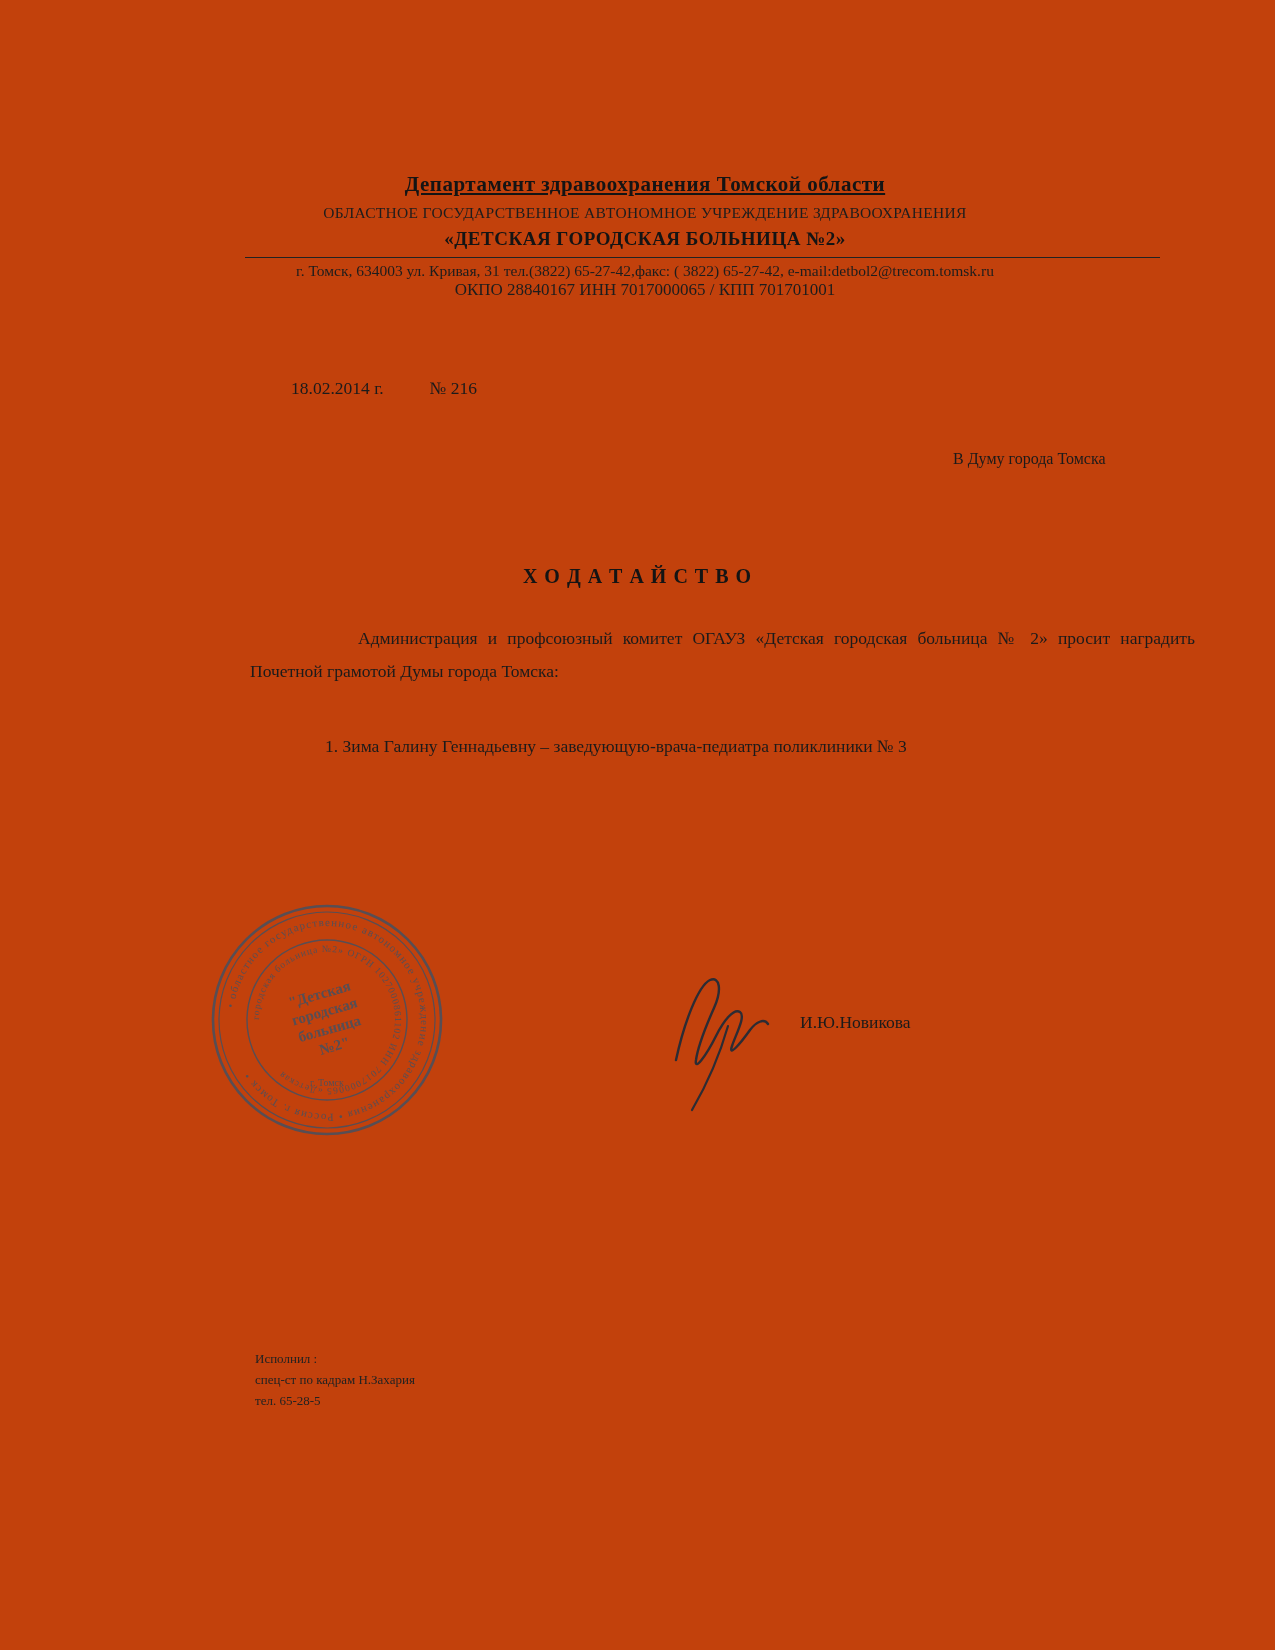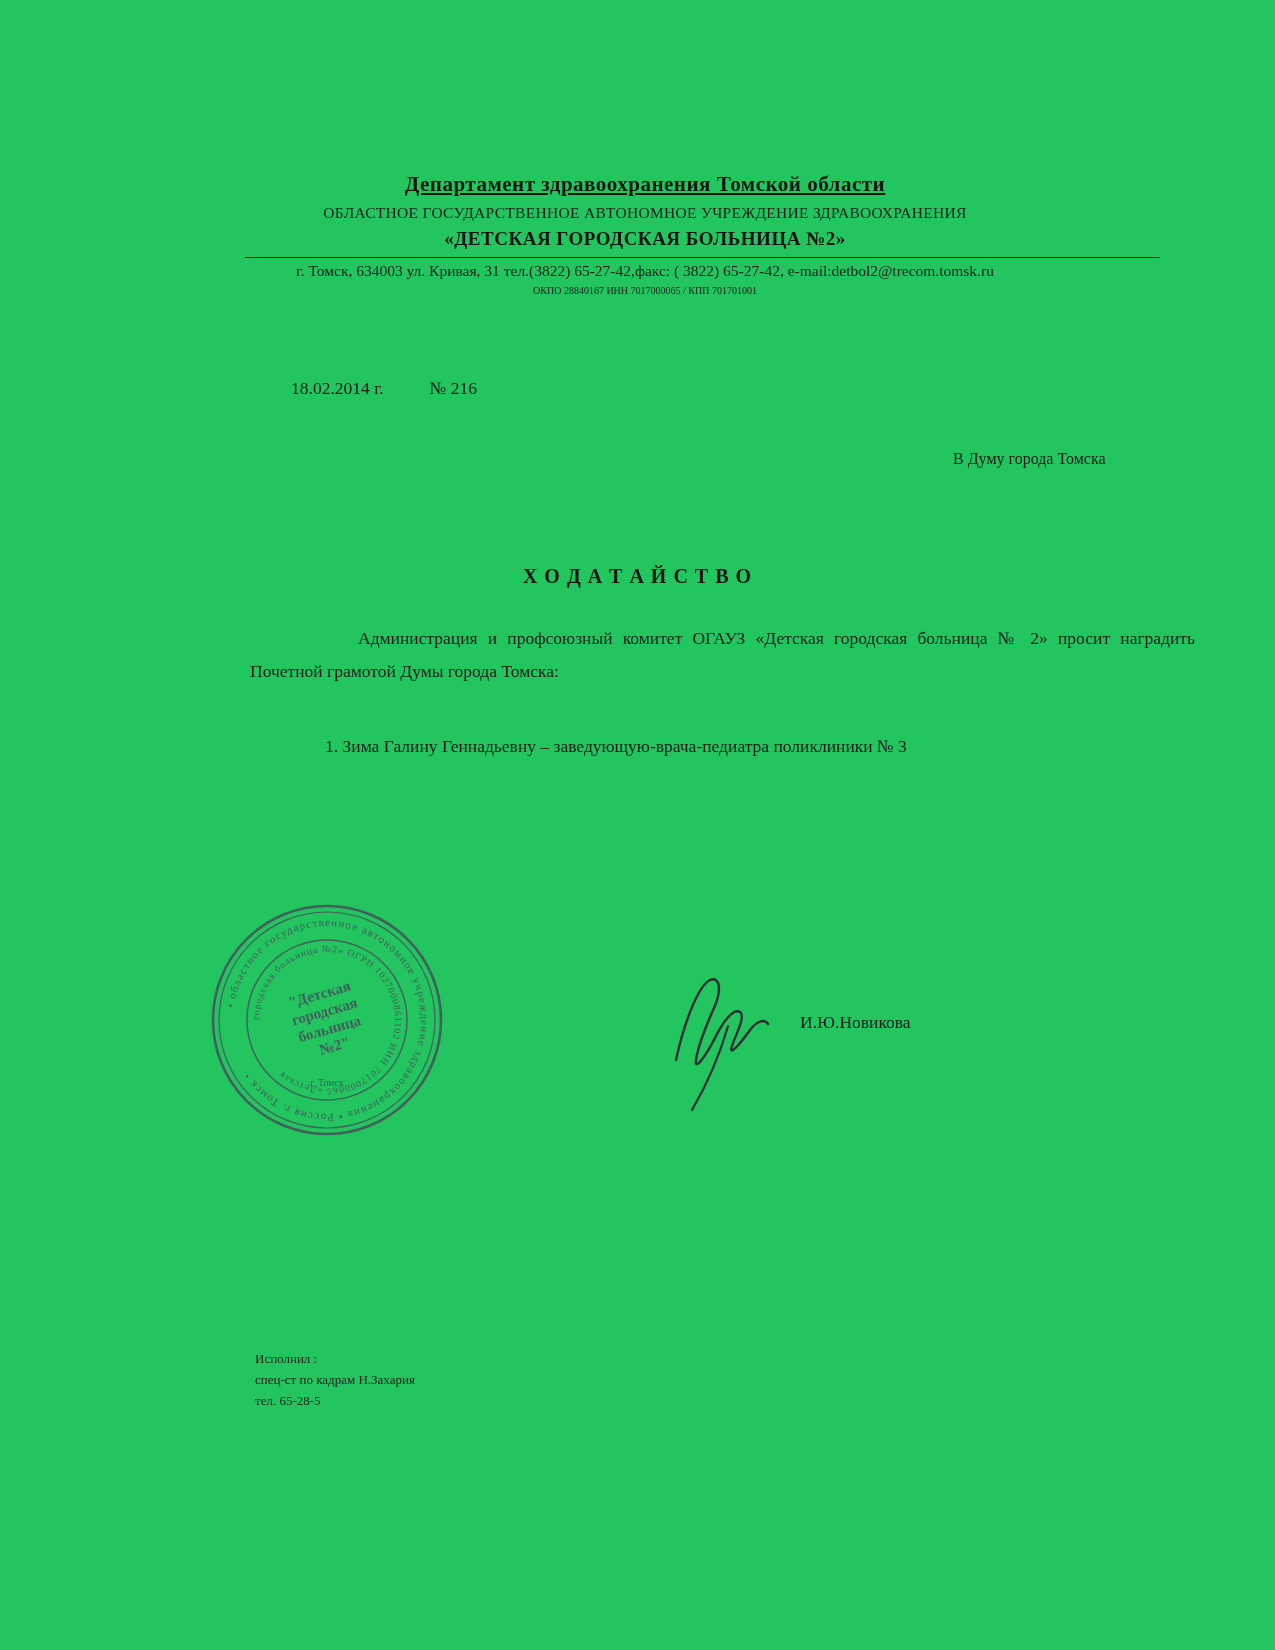--- a/index.html
+++ b/index.html
@@ -4,32 +4,32 @@
 <style>
   * { margin: 0; padding: 0; box-sizing: border-box; }
   html, body { background: #ffffff; }
   body {
     width: 1275px; height: 1650px;
     position: relative;
     font-family: "Liberation Serif", serif;
     color: #1b1b1b;
     overflow: hidden;
   }
-  .page { position: absolute; inset: 0; background: #22c55e; }
+  .page { position: absolute; inset: 0; background: #c2410c; }
 
   .letterhead { position: absolute; top: 172px; left: 130px; width: 1030px; text-align: center; }
   .lh-dept {
     font-size: 21px; font-weight: bold; text-decoration: underline;
     letter-spacing: .5px; color: #141414;
   }
   .lh-orgtype { margin-top: 7px; font-size: 15.5px; letter-spacing: .3px; color: #1d1d1d; }
   .lh-orgname { margin-top: 6px; font-size: 19px; font-weight: bold; letter-spacing: .5px; color: #141414; }
   .lh-rule { margin-top: 7px; margin-left: 115px; width: 915px; height: 0; border-top: 1.6px solid #222; }
   .lh-address { margin-top: 4px; font-size: 15.5px; color: #1d1d1d; }
-  .lh-codes { margin-top: 5px; font-size: 10px; color: #1d1d1d; }
+  .lh-codes { font-size: 17px; color: #1d1d1d; }
 
   .meta-line { position: absolute; top: 378px; left: 255px; font-size: 17.5px; display: flex; gap: 46px; margin-left: 36px; }
 
   .recipient { position: absolute; top: 450px; left: 953px; font-size: 16px; }
 
   .doc-title {
     position: absolute; top: 565px; left: 0; width: 1275px;
     text-align: center; font-size: 20px; font-weight: bold; letter-spacing: 1px;
     color: #141414;
   }

